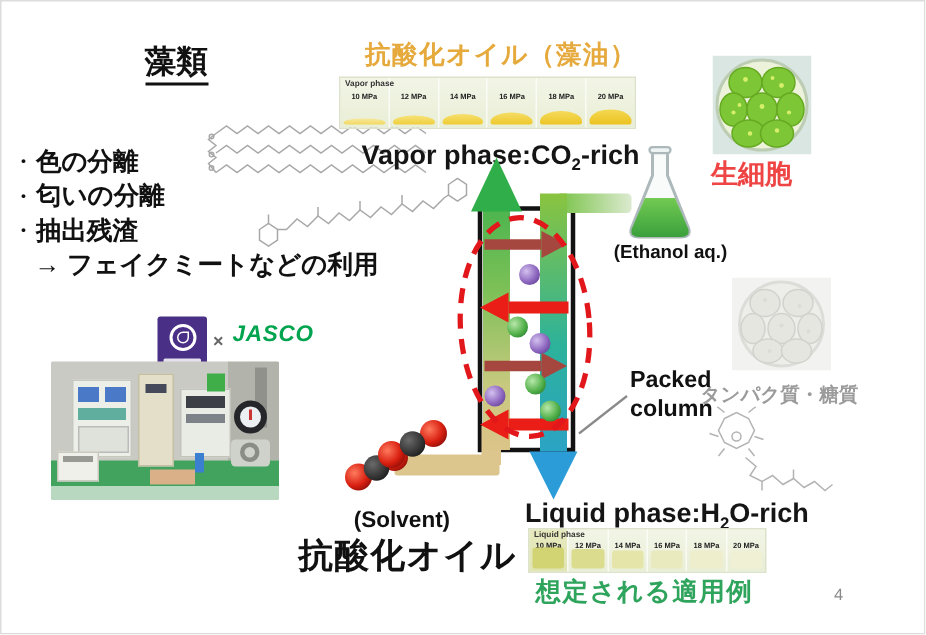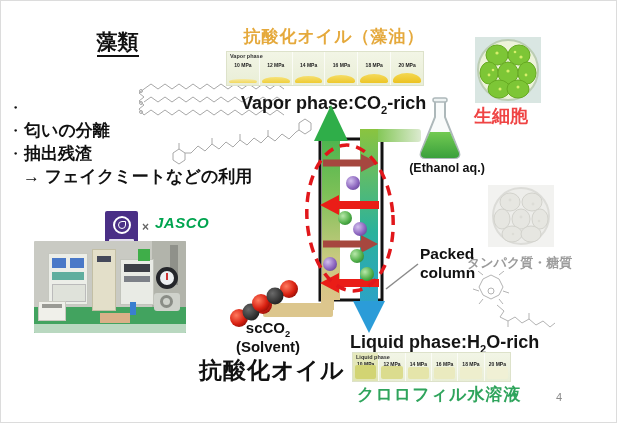--- a/index.html
+++ b/index.html
@@ -102,20 +102,21 @@
 
 <div id="canvas">
 
   <div class="abs title">
     <div><span class="u">藻類</span></div>
   </div>
 
   <div class="abs bullets">
     <div class="b-row">
       <span class="dot">・</span>
+      <span>色の分離</span>
       </div>
     <div class="b-row">
       <span class="dot">・</span>
       <span>匂いの分離</span>
       </div>
     <div class="b-row">
       <span class="dot">・</span>
       <span>抽出残渣</span>
       </div>
     <div class="b-arrow">→ フェイクミートなどの利用</div>
@@ -343,23 +344,20 @@
     <g>
       <circle cx="8" cy="222" r="9" fill="url(#rGrad)"></circle>
       <circle cx="32" cy="209" r="9" fill="url(#rGrad)"></circle>
       <circle cx="20" cy="216" r="8.5" fill="url(#kGrad)"></circle>
       <circle cx="30" cy="207" r="9" fill="url(#rGrad)"></circle>
       <circle cx="58" cy="193" r="9" fill="url(#rGrad)"></circle>
       <circle cx="44" cy="200" r="8.5" fill="url(#kGrad)"></circle>
     </g>
   </svg>
 
-  <div class="abs" id="solvent-label">
-    <span>scCO</span><sub>2</sub>
-  </div>
   <div class="abs" id="solvent2-label">(Solvent)</div>
   <div class="abs" id="method-label">抗酸化オイル</div>
 
   <div class="abs cap" id="liquid-cap">
     <span>Liquid phase:H</span><sub>2</sub><span>O-rich</span>
   </div>
 
   <div class="abs strip" id="liquid-strip">
     <div class="vials">
       <div class="vial">
@@ -383,21 +381,21 @@
           <div class="fill"></div>
         </div>
       <div class="vial">
           <div class="p-label">20 MPa</div>
           <div class="fill"></div>
         </div>
     </div>
     <div class="s-label">Liquid phase</div>
   </div>
 
-  <div class="abs" id="product-label">クロロフィル水溶液</div>
+  <div class="abs" id="product-label">想定される適用例</div>
 
   <div class="abs" id="uni-logo">
     <div class="ring"></div>
     <div class="tx"></div>
   </div>
   <div class="abs" id="logo-cross">×</div>
   <div class="abs" id="jasco-logo">JASCO</div>
 
   <div class="abs" id="photo">
     <div class="clutter1"></div>

